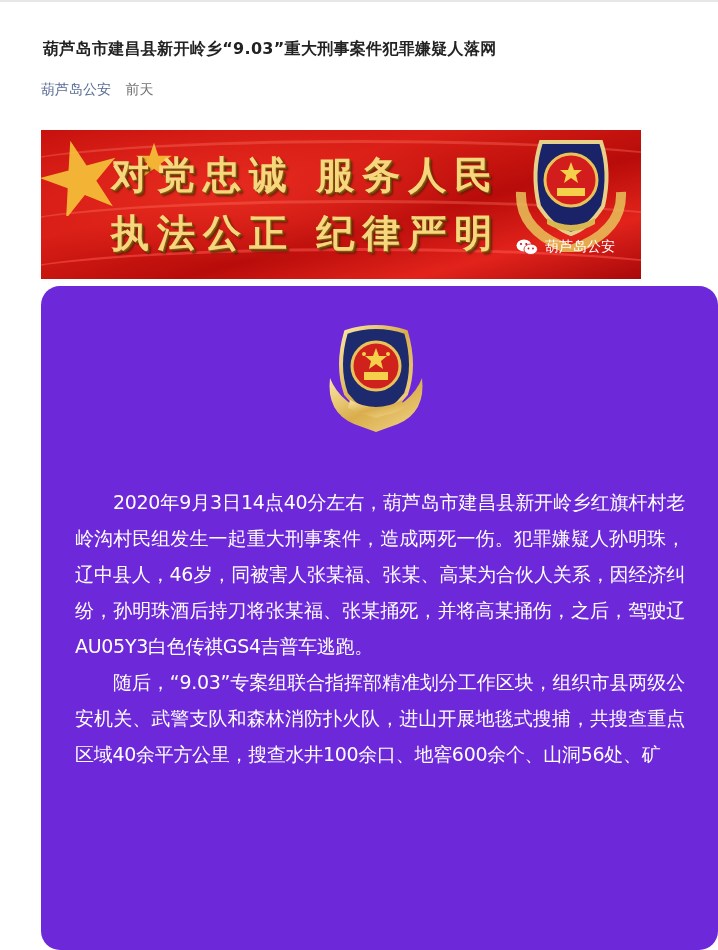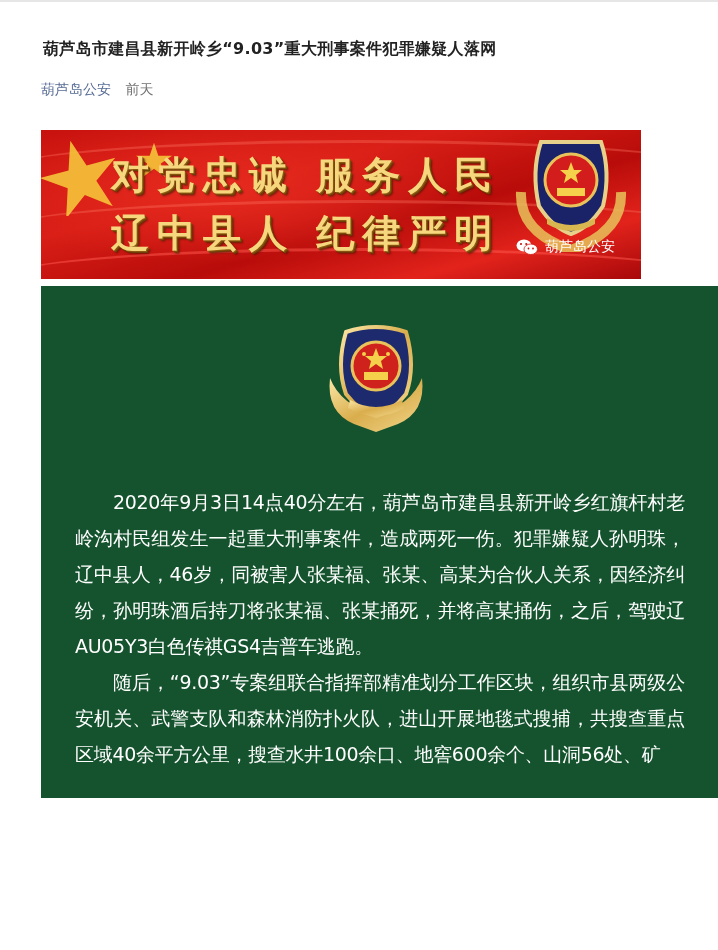--- a/index.html
+++ b/index.html
@@ -38,22 +38,23 @@
     .banner .slogan.l1 { top: 20px; }
     .banner .slogan.l2 { top: 78px; }
     .banner .emblem { position: absolute; left: 470px; top: 2px; width: 120px; height: 120px; }
     .banner .watermark {
       position: absolute; left: 474px; top: 108px; display: flex; align-items: center;
       color: #ffffff; font-size: 14px; white-space: nowrap;
     }
     .banner .watermark .wx { width: 24px; height: 18px; margin-right: 6px; }
 
     .panel {
-      position: absolute; left: 41px; top: 286px; width: 677px; height: 512px;
-      background: #14532d;
+      position: absolute; left: 41px; top: 286px; width: 677px; height: 664px;
+      background: #6d28d9;
+      border-radius: 19px;
     }
     .panel .badge { position: absolute; left: 283px; top: 34px; width: 104px; height: 116px; }
     .article {
       position: absolute; left: 34px; top: 198px; width: 610px;
       color: #ffffff; font-size: 19px; line-height: 36px; text-align: justify;
       font-family: "DejaVu Sans", "Liberation Sans", sans-serif;
       letter-spacing: -0.3px;
     }
     .article p { text-indent: 38px; margin-bottom: 0; }
   </style>
@@ -75,21 +76,21 @@
   <div class="wave" style="top:118px;border-top-color:rgba(255,90,80,0.5);"></div>
 
   <svg class="star" style="left:0px;top:8px;" width="78" height="78" viewBox="0 0 100 100">
     <polygon points="50,2 62,38 100,38 69,60 81,97 50,74 19,97 31,60 0,38 38,38" fill="#f5c43a" opacity="0.9" transform="rotate(-15 50 50)"></polygon>
   </svg>
   <svg class="star" style="left:95px;top:12px;" width="36" height="36" viewBox="0 0 100 100">
     <polygon points="50,2 62,38 100,38 69,60 81,97 50,74 19,97 31,60 0,38 38,38" fill="#f5c43a" opacity="0.9"></polygon>
   </svg>
 
   <div class="slogan l1">对党忠诚 服务人民</div>
-  <div class="slogan l2">辽中县人 纪律严明</div>
+  <div class="slogan l2">执法公正 纪律严明</div>
 
   <svg class="emblem" viewBox="0 0 120 120">
     <path d="M10 60 Q8 100 60 118 Q112 100 110 60" fill="none" stroke="#e8c25a" stroke-width="10" opacity="0.85"></path>
     <path d="M30 10 L90 10 Q100 40 92 74 Q78 96 60 102 Q42 96 28 74 Q20 40 30 10 Z" fill="#1a2368" stroke="#e7d08a" stroke-width="4"></path>
     <circle cx="60" cy="48" r="26" fill="#d31c1c" stroke="#e8c25a" stroke-width="3"></circle>
     <polygon points="60,30 63,38 71,38 65,43 67,51 60,46 53,51 55,43 49,38 57,38" fill="#f5d04a"></polygon>
     <rect x="46" y="56" width="28" height="8" fill="#f5d04a"></rect>
     <path d="M36 86 Q60 100 84 86 L84 92 Q60 106 36 92 Z" fill="#d8b650"></path>
   </svg>
 

